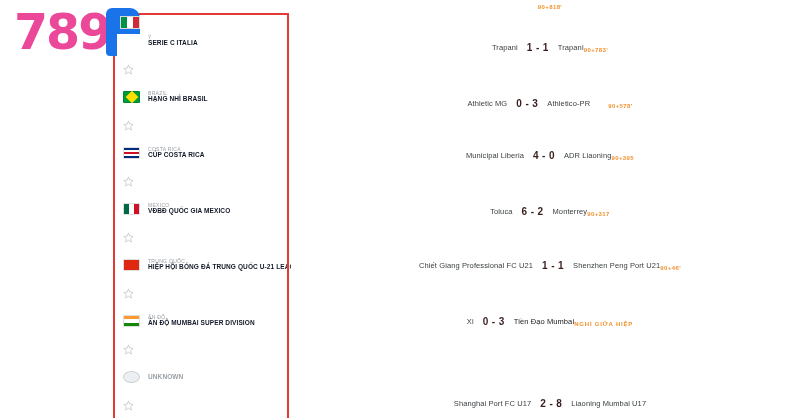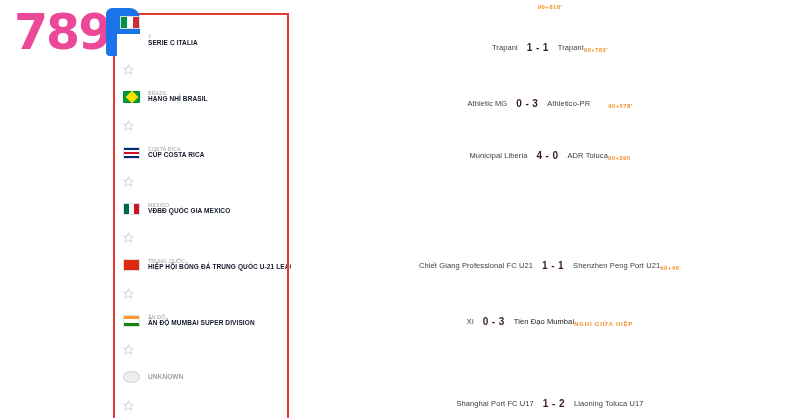--- a/index.html
+++ b/index.html
@@ -270,42 +270,50 @@
           <span class="team">Athletic MG</span>
           <span class="score">0 - 3</span>
           <span class="team">Athletico-PR</span>
         </div>
         <div class="minute">90+578'</div>
       </div>
       <div class="match" style="position: absolute; left: 0px; right: 0px; top: 150px;">
         <div class="match-line">
           <span class="team">Municipal Liberia</span>
           <span class="score">4 - 0</span>
-          <span class="team">ADR Toluca</span>
+          <span class="team">ADR Liaoning</span>
         </div>
         <div class="minute">90+395</div>
+      </div>
+      <div class="match" style="position: absolute; left: 0px; right: 0px; top: 206px;">
+        <div class="match-line">
+          <span class="team">Toluca</span>
+          <span class="score">6 - 2</span>
+          <span class="team">Monterrey</span>
+        </div>
+        <div class="minute">90+317</div>
       </div>
       <div class="match" style="position: absolute; left: 0px; right: 0px; top: 260px;">
         <div class="match-line">
           <span class="team">Chiết Giang Professional FC U21</span>
           <span class="score">1 - 1</span>
           <span class="team">Shenzhen Peng Port U21</span>
         </div>
         <div class="minute">90+46'</div>
       </div>
       <div class="match" style="position: absolute; left: 0px; right: 0px; top: 316px;">
         <div class="match-line">
           <span class="team">Xi</span>
           <span class="score">0 - 3</span>
           <span class="team bold">Tiền Đạo Mumbai</span>
         </div>
         <div class="minute ht">NGHỈ GIỮA HIỆP</div>
       </div>
       <div class="match" style="position: absolute; left: 0px; right: 0px; top: 398px;">
         <div class="match-line">
           <span class="team">Shanghai Port FC U17</span>
-          <span class="score">1 - 2</span>
-          <span class="team">Liaoning Toluca U17</span>
+          <span class="score">2 - 8</span>
+          <span class="team">Liaoning Mumbai U17</span>
         </div>
       </div>
     </div>
 
 </div>
 
 </body></html>

